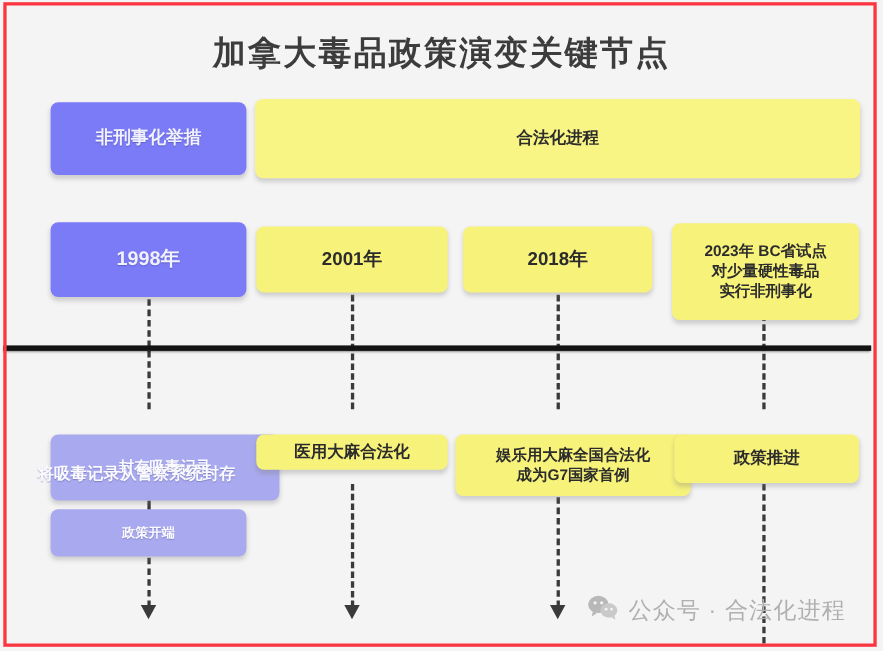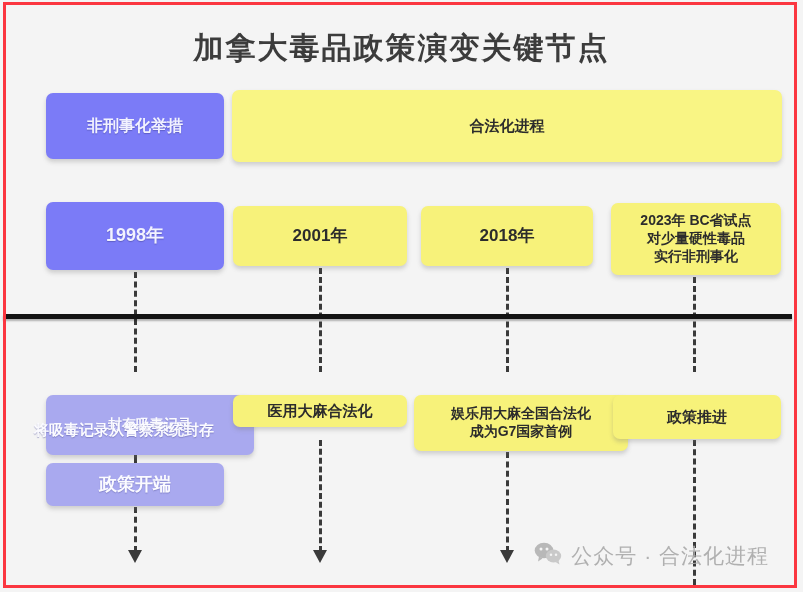--- a/index.html
+++ b/index.html
@@ -147,21 +147,21 @@
   <div class="box box-purple" style="left:46px; top:93px; width:178px; height:66px; font-size:16px;">非刑事化举措</div>
 
   <div class="box box-yellow-banner" style="left:232px; top:90px; width:550px; height:72px; font-size:15px;">合法化进程</div>
 
   <div class="box box-purple" style="left:46px; top:202px; width:178px; height:68px; font-size:18px;">1998年</div>
 
   <div class="box box-yellow" style="left:233px; top:206px; width:174px; height:60px; font-size:17px;">2001年</div>
 
   <div class="box box-yellow" style="left:421px; top:206px; width:172px; height:60px; font-size:17px;">2018年</div>
 
-  <div class="box box-yellow" style="left:611px; top:203px; width:170px; height:72px; font-size:14px; flex-direction:column; justify-content:center;">
+  <div class="box box-yellow" style="left:611px; top:203px; width:170px; height:88px; font-size:14px; flex-direction:column; justify-content:center;">
     <span>2023年 BC省试点</span>
     <span>对少量硬性毒品</span>
     <span>实行非刑事化</span>
   </div>
 
   <div class="black-divider"></div>
 
   <div class="dash-line" style="left:134px; top:272px; height:100px;"></div>
   <div class="dash-line" style="left:319px; top:268px; height:104px;"></div>
   <div class="dash-line" style="left:506px; top:268px; height:104px;"></div>
@@ -174,21 +174,21 @@
 
   <div class="box box-yellow" style="left:233px; top:395px; width:174px; height:32px; font-size:15px;">医用大麻合法化</div>
 
   <div class="box box-yellow" style="left:414px; top:395px; width:214px; height:56px; font-size:14px; flex-direction:column; justify-content:center;">
     <span>娱乐用大麻全国合法化</span>
     <span>成为G7国家首例</span>
   </div>
 
   <div class="box box-yellow" style="left:613px; top:395px; width:168px; height:44px; font-size:15px;">政策推进</div>
 
-  <div class="box box-purple-light" style="left:46px; top:463px; width:178px; height:43px; font-size:18px;">政策开端</div>
+  <div class="box box-purple-light" style="left:46px; top:463px; width:178px; height:43px; font-size:12px;">政策开端</div>
 
   <div class="dash-line" style="left:134px; top:455px; height:9px;"></div>
 
   <div class="dash-line" style="left:134px; top:507px; height:45px;"></div>
   <div class="arrow-head" style="left:128px; top:550px;"></div>
 
   <div class="dash-line" style="left:319px; top:440px; height:112px;"></div>
   <div class="arrow-head" style="left:313px; top:550px;"></div>
 
   <div class="dash-line" style="left:506px; top:452px; height:100px;"></div>

